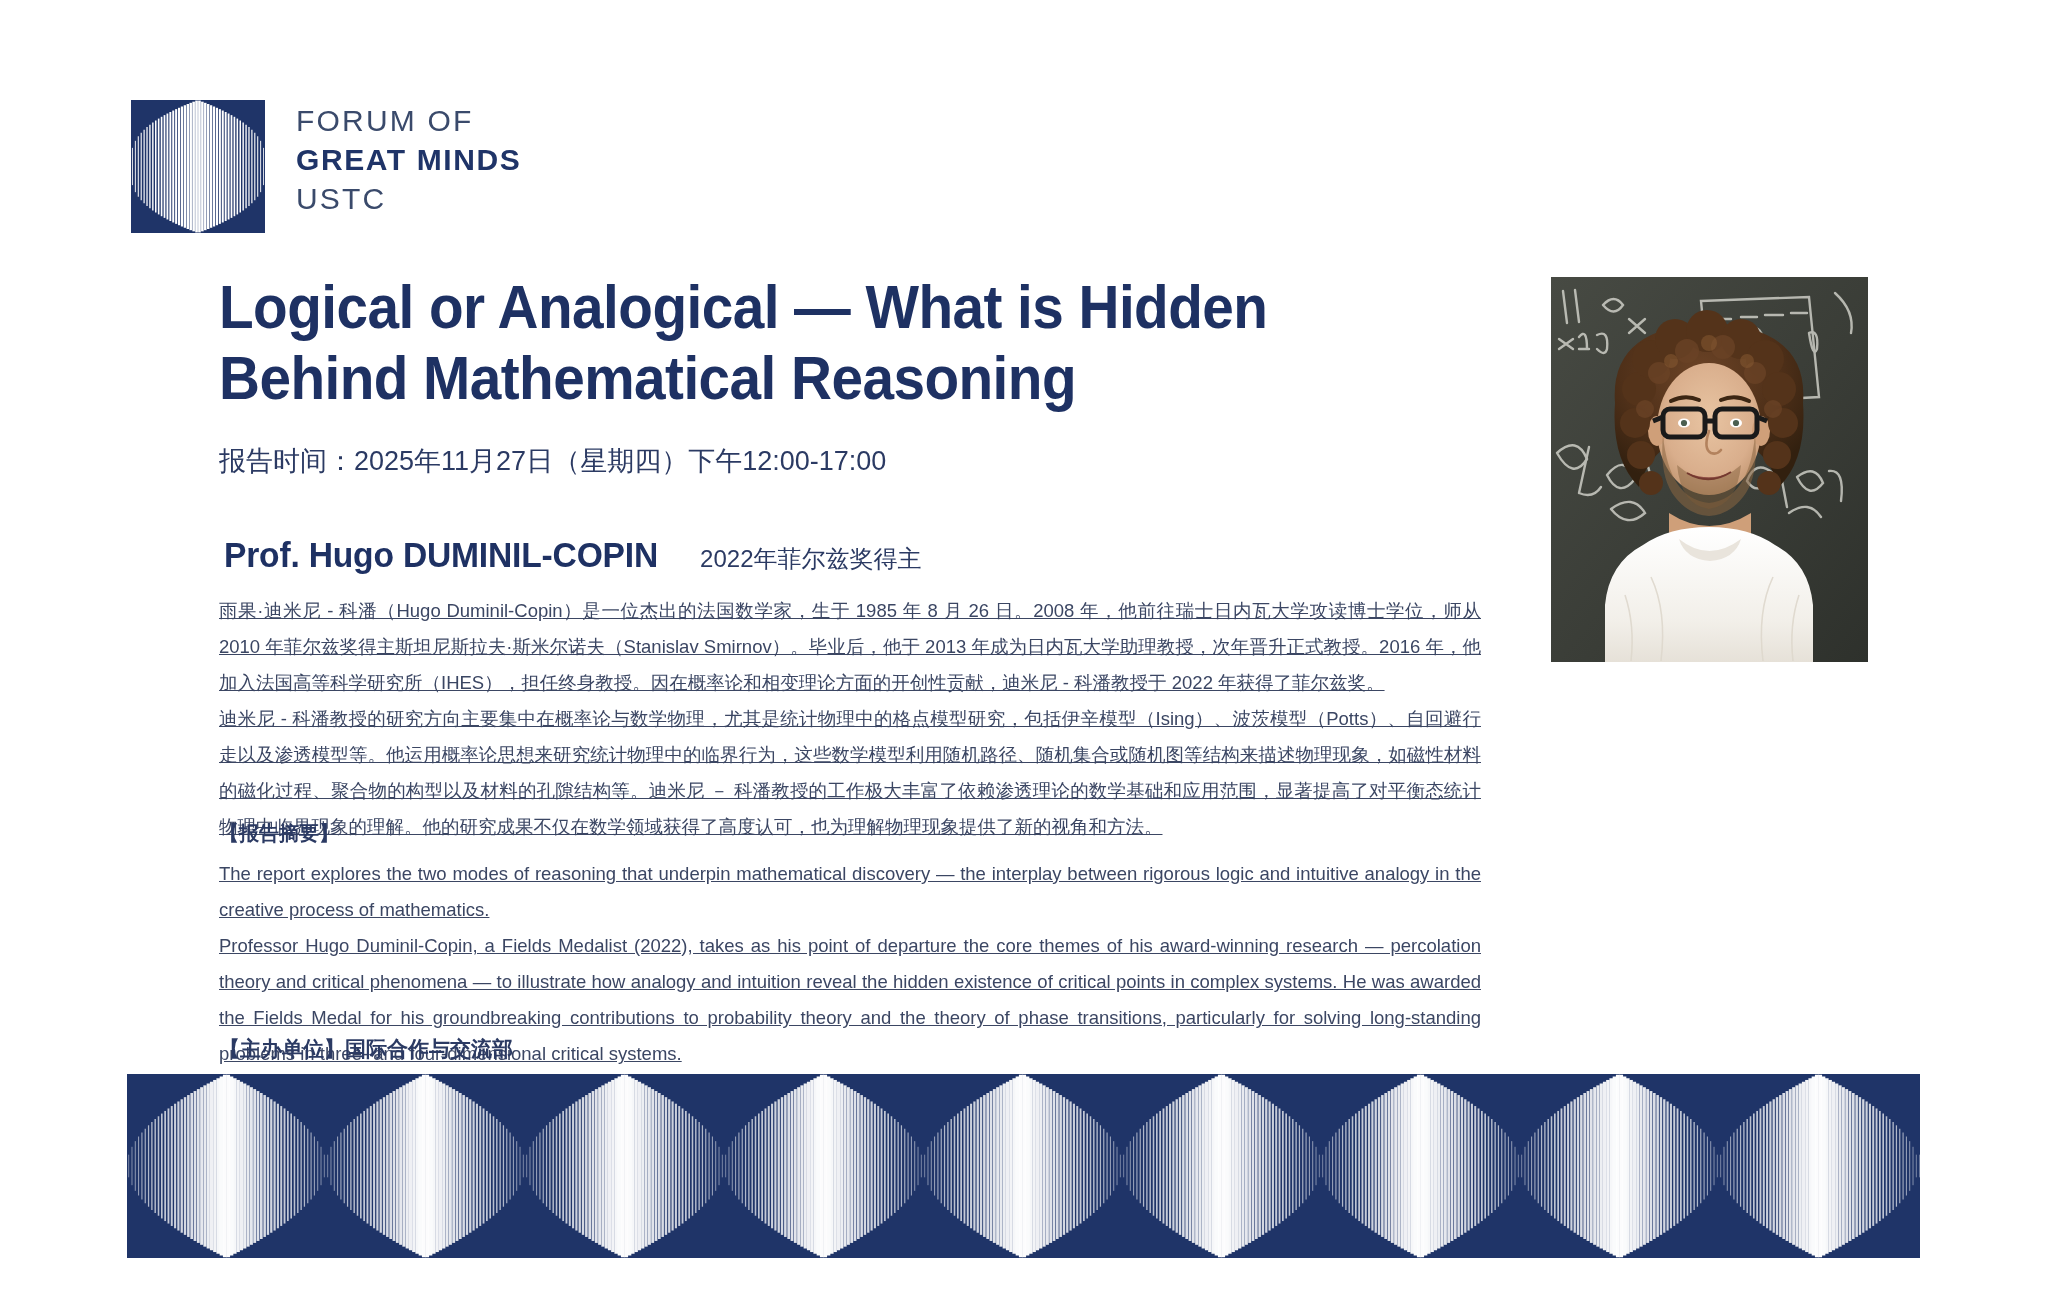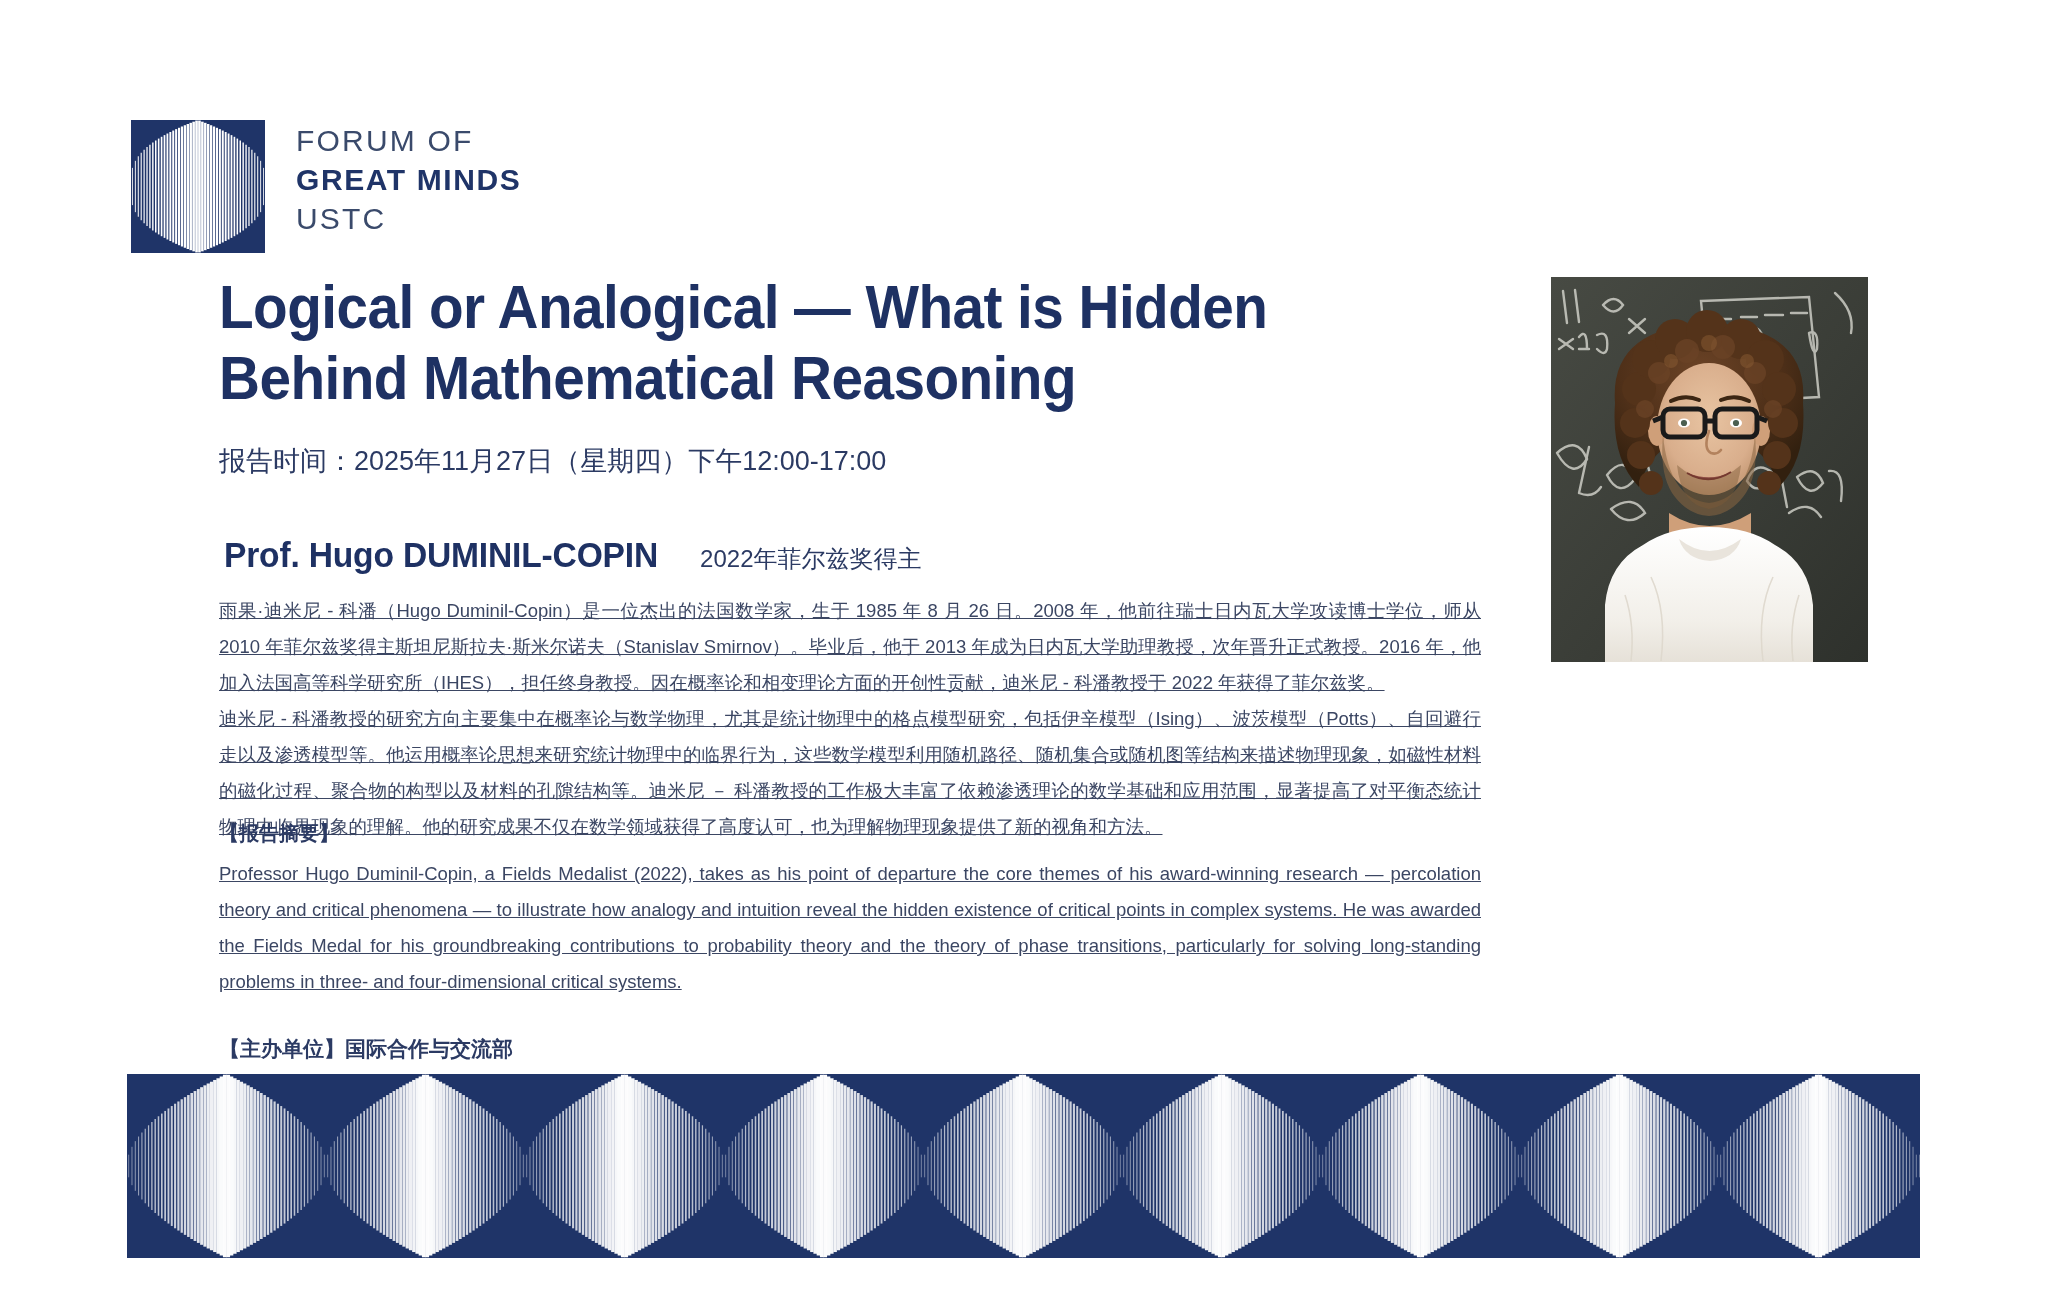--- a/index.html
+++ b/index.html
@@ -19,21 +19,20 @@
     overflow: hidden;
   }
 
   
   #logo-block {
     position: absolute;
     left: 131px;
     top: 100px;
     display: flex;
     align-items: flex-start;
-    margin-top: 20px;
   }
   #logo-mark {
     position: relative;
     width: 134px;
     height: 133px;
     background: #1f3468;
     overflow: hidden;
     flex: none;
   }
   #logo-mark svg { display: block; width: 100%; height: 100%; }
@@ -243,20 +242,21 @@
     <span class="sp-award">2022年菲尔兹奖得主</span>
   </div>
 
   <div id="bio" class="body-col">
     <p>雨果·迪米尼 - 科潘（Hugo Duminil-Copin）是一位杰出的法国数学家，生于 1985 年 8 月 26 日。2008 年，他前往瑞士日内瓦大学攻读博士学位，师从 2010 年菲尔兹奖得主斯坦尼斯拉夫·斯米尔诺夫（Stanislav Smirnov）。毕业后，他于 2013 年成为日内瓦大学助理教授，次年晋升正式教授。2016 年，他加入法国高等科学研究所（IHES），担任终身教授。因在概率论和相变理论方面的开创性贡献，迪米尼 - 科潘教授于 2022 年获得了菲尔兹奖。</p>
     <p>迪米尼 - 科潘教授的研究方向主要集中在概率论与数学物理，尤其是统计物理中的格点模型研究，包括伊辛模型（Ising）、波茨模型（Potts）、自回避行走以及渗透模型等。他运用概率论思想来研究统计物理中的临界行为，这些数学模型利用随机路径、随机集合或随机图等结构来描述物理现象，如磁性材料的磁化过程、聚合物的构型以及材料的孔隙结构等。迪米尼 － 科潘教授的工作极大丰富了依赖渗透理论的数学基础和应用范围，显著提高了对平衡态统计物理中临界现象的理解。他的研究成果不仅在数学领域获得了高度认可，也为理解物理现象提供了新的视角和方法。</p>
   </div>
 
   <div id="abstract-head">【报告摘要】</div>
   <div id="abstract" class="body-col">
+    <p>The report explores the two modes of reasoning that underpin mathematical discovery — the interplay between rigorous logic and intuitive analogy in the creative process of mathematics.</p>
     <p>Professor Hugo Duminil-Copin, a Fields Medalist (2022), takes as his point of departure the core themes of his award-winning research — percolation theory and critical phenomena — to illustrate how analogy and intuition reveal the hidden existence of critical points in complex systems. He was awarded the Fields Medal for his groundbreaking contributions to probability theory and the theory of phase transitions, particularly for solving long-standing problems in three- and four-dimensional critical systems.</p>
   </div>
 
   <div id="organizer">【主办单位】国际合作与交流部</div>
 
   <div id="portrait">
     <svg viewBox="0 0 317 385" preserveAspectRatio="none" aria-hidden="true">
       <defs>
         <linearGradient id="boardGrad" x1="0" y1="0" x2="1" y2="1">
           <stop offset="0%" stop-color="#474a43"></stop>

